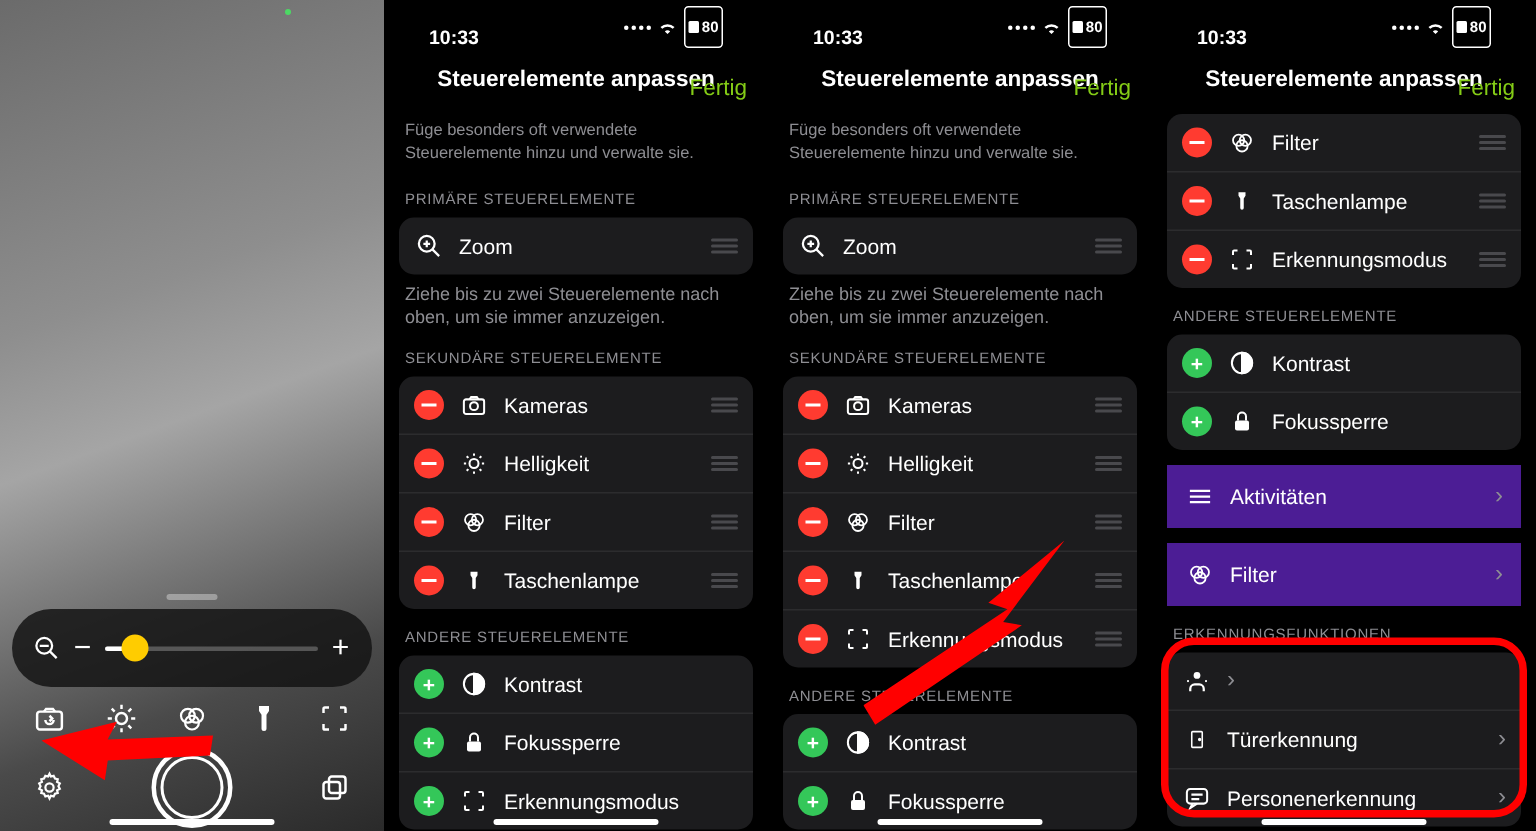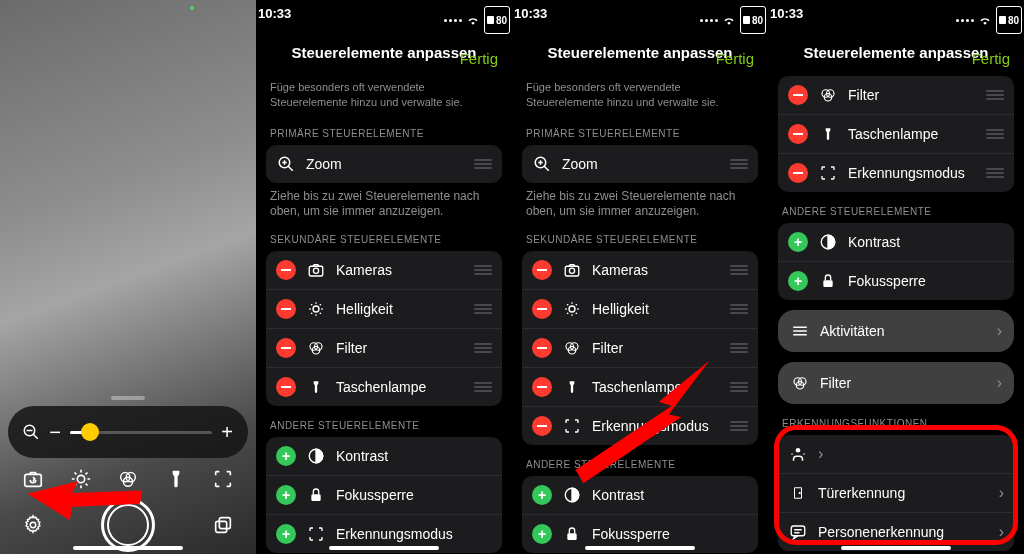--- a/index.html
+++ b/index.html
@@ -43,21 +43,21 @@
     display: flex; justify-content: space-between; align-items: center; padding: 0 10px;
   }
   .shutter {
     width: 54px; height: 54px; border-radius: 50%; border: 3px solid #fff;
     display:flex; align-items:center; justify-content:center; position:relative;
   }
   .shutter::after { content:""; width:38px; height:38px; border-radius:50%; border:2px solid #fff; }
   .home-bar { position: absolute; bottom: 4px; left: 50%; transform: translateX(-50%); width: 110px; height: 4px; background: #fff; border-radius: 2px; }
 
   
-  .status-bar { display:flex; justify-content:space-between; align-items:flex-start; padding: 6px 2px 0; font-size: 13px; font-weight:600; height: 32px; }
+  .status-bar { display:flex; justify-content:space-between; align-items:flex-end; padding: 6px 30px 0; font-size: 13px; font-weight:600; height: 32px; }
   .status-right { display:flex; gap:4px; align-items:center; }
   .sig-dots { display:flex; gap:2px; align-items:flex-end; }
   .sig-dots span { width:3px; height:3px; background:#fff; border-radius:50%; }
   .batt-box { border:1px solid #fff; border-radius:3px; padding:0 2px; font-size:10px; display:flex; align-items:center; gap:2px; height:28px; }
   .batt-box::before { content:""; width:7px; height:8px; background:#fff; border-radius:1px; }
   .nav-header {
     display:flex; justify-content:center; align-items:center; position:relative;
     height: 40px; padding: 0 30px; font-size: 15px; font-weight: 600;
   }
   .nav-done { position:absolute; right:14px; color:#84cc16; font-weight:500;margin-top:12px; }
@@ -76,21 +76,21 @@
   .badge-remove::before { content:""; width:10px; height:2px; background:#fff; }
   .badge-add { background: #34c759; }
   .badge-add::before { content:"+"; color:#fff; font-size:14px; font-weight:600; line-height:1; }
   .row-icon { width: 20px; height:20px; display:flex; align-items:center; justify-content:center; color:#fff; flex-shrink:0; }
   .row-label { flex:1; }
   .grip-handle { width:18px; display:flex; flex-direction:column; gap:2px; opacity:0.4; flex-shrink:0; }
   .grip-handle span { height:2px; background:#8e8e93; border-radius:1px; }
   .chevron { color:#8e8e93; font-size:16px; }
   .hint { color:#8e8e93; font-size:12px; padding: 6px 14px 0; line-height:1.3; }
 
-  .single-row-list { margin: 10px 10px 0; background:#404040; border-radius:16px; }
+  .single-row-list { margin: 10px 10px 0; background:#4c1d95; border-radius:0; }
   .sr-row { display:flex; align-items:center; gap:10px; padding: 11px 12px; font-size:14px; }
   .sr-row .row-label { flex:1; }
 
   
   .arrow1 {
     position:absolute; left: 30px; top: 450px; width: 110px; height: 90px; pointer-events:none;
     transform: rotate(18deg);
   }
   .arrow2 {
     position:absolute; left: 58px; top: 370px; width: 150px; height: 110px; pointer-events:none;

